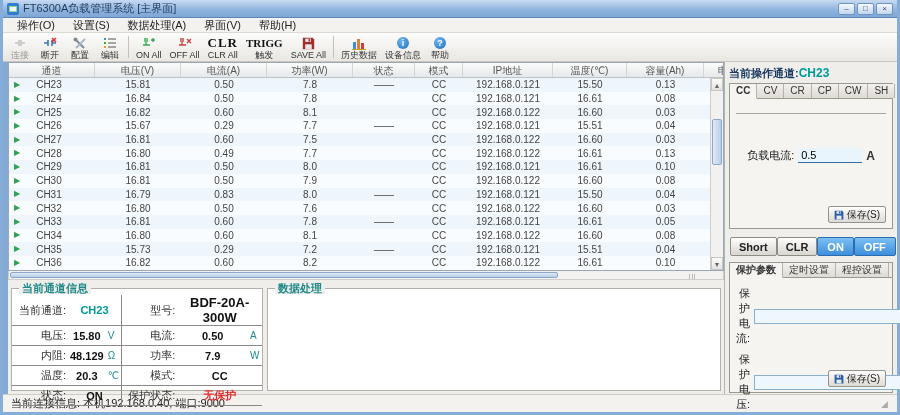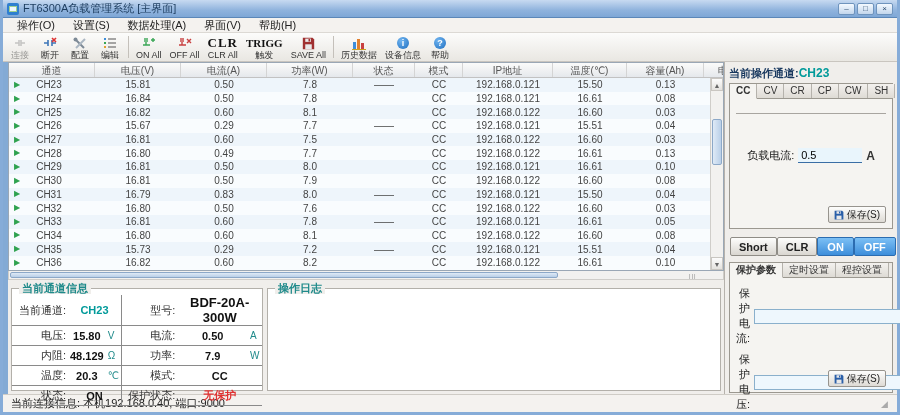--- a/index.html
+++ b/index.html
@@ -541,21 +541,21 @@
               <td class="lbl">状态:</td>
               <td class="val" colspan="2">ON</td>
               <td class="lbl div">保护状态:</td>
               <td class="val red" colspan="2">无保护</td>
             </tr>
           </tbody>
             </table>
         </div>
 
         <div class="gb log-gb">
-          <span class="gb-title">操作日志</span>
+          <span class="gb-title">数据处理</span>
         </div>
       </div>
     </div>
 
     <div class="right">
       <div class="op-row">
         <span class="op-label">当前操作通道:</span>
         <span class="op-chan">CH23</span>
       </div>
 

